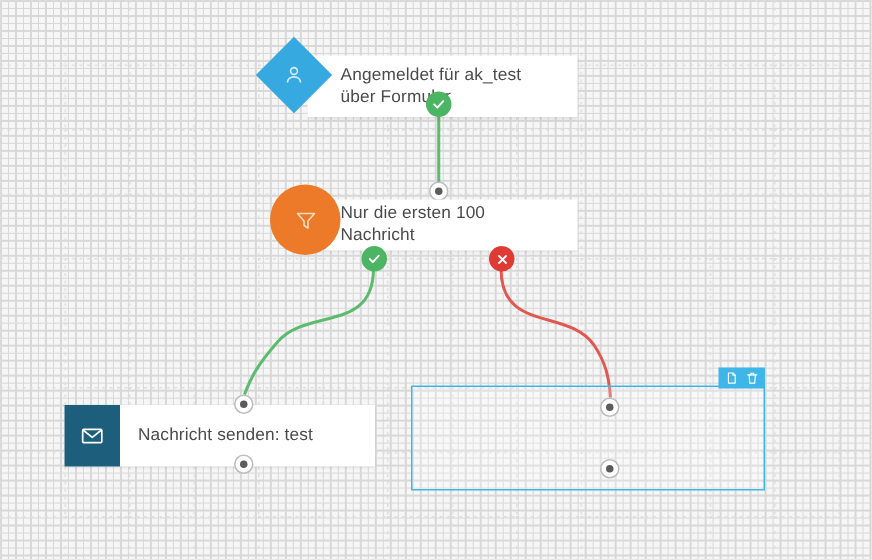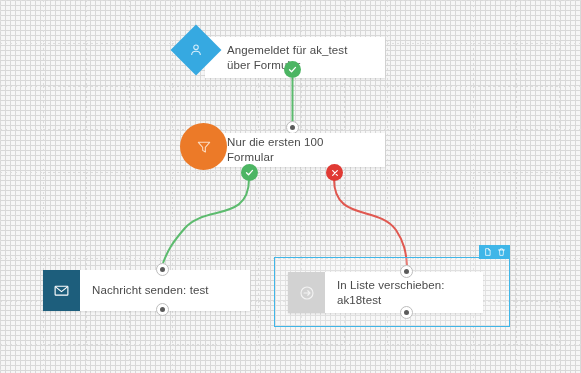--- a/index.html
+++ b/index.html
@@ -252,21 +252,21 @@
         <path d="M4 12.5 L9.5 18 L20 6.5"></path>
       </svg>
   </div>
 
   <div class="node" id="node-filter">
     <div class="circle-icon">
       <svg width="16" height="16" viewBox="0 0 24 24" fill="none" stroke="#fbdcc2" stroke-width="1.6" stroke-linejoin="round">
         <path d="M3.5 5 H20.5 L14 12.5 V19.5 L10 17 V12.5 Z"></path>
       </svg>
     </div>
-    <div class="node-label">Nur die ersten 100 Formular</div>
+    <div class="node-label">Nur die ersten 100 Nachricht</div>
   </div>
   <div class="badge ok" style="left:241px; top:164px;">
     <svg width="9" height="9" viewBox="0 0 24 24" fill="none" stroke="#ffffff" stroke-width="3.4" stroke-linecap="round" stroke-linejoin="round">
         <path d="M4 12.5 L9.5 18 L20 6.5"></path>
       </svg>
   </div>
   <div class="badge err" style="left:326px; top:164px;">
     <svg width="8" height="8" viewBox="0 0 24 24" fill="none" stroke="#ffffff" stroke-width="3.6" stroke-linecap="round">
       <path d="M5 5 L19 19 M19 5 L5 19"></path>
     </svg>
@@ -294,25 +294,16 @@
       </div>
       <div class="tool-btn">
         <svg width="9" height="10" viewBox="0 0 24 24" fill="none" stroke="#ffffff" stroke-width="2" stroke-linecap="round">
           <path d="M4 6.5 H20"></path>
           <path d="M9.5 6.5 V3.5 H14.5 V6.5"></path>
           <path d="M6.5 6.5 L7.6 21 H16.4 L17.5 6.5"></path>
         </svg>
       </div>
     </div>
   </div>
-  <div class="node" id="node-move">
-    <div class="sq-icon-grey">
-      <svg width="18" height="18" viewBox="0 0 24 24" fill="none" stroke="#f3f3f3" stroke-width="1.5" stroke-linecap="round" stroke-linejoin="round">
-        <circle cx="12" cy="12" r="8"></circle>
-        <path d="M8 12 H16 M13 9 L16 12 L13 15"></path>
-      </svg>
-    </div>
-    <div class="node-label">In Liste verschieben: ak18test</div>
-  </div>
   <div class="port" style="left:400px; top:265px;"></div>
   <div class="port" style="left:400px; top:306px;"></div>
 
 </div>
 
 </body></html>

